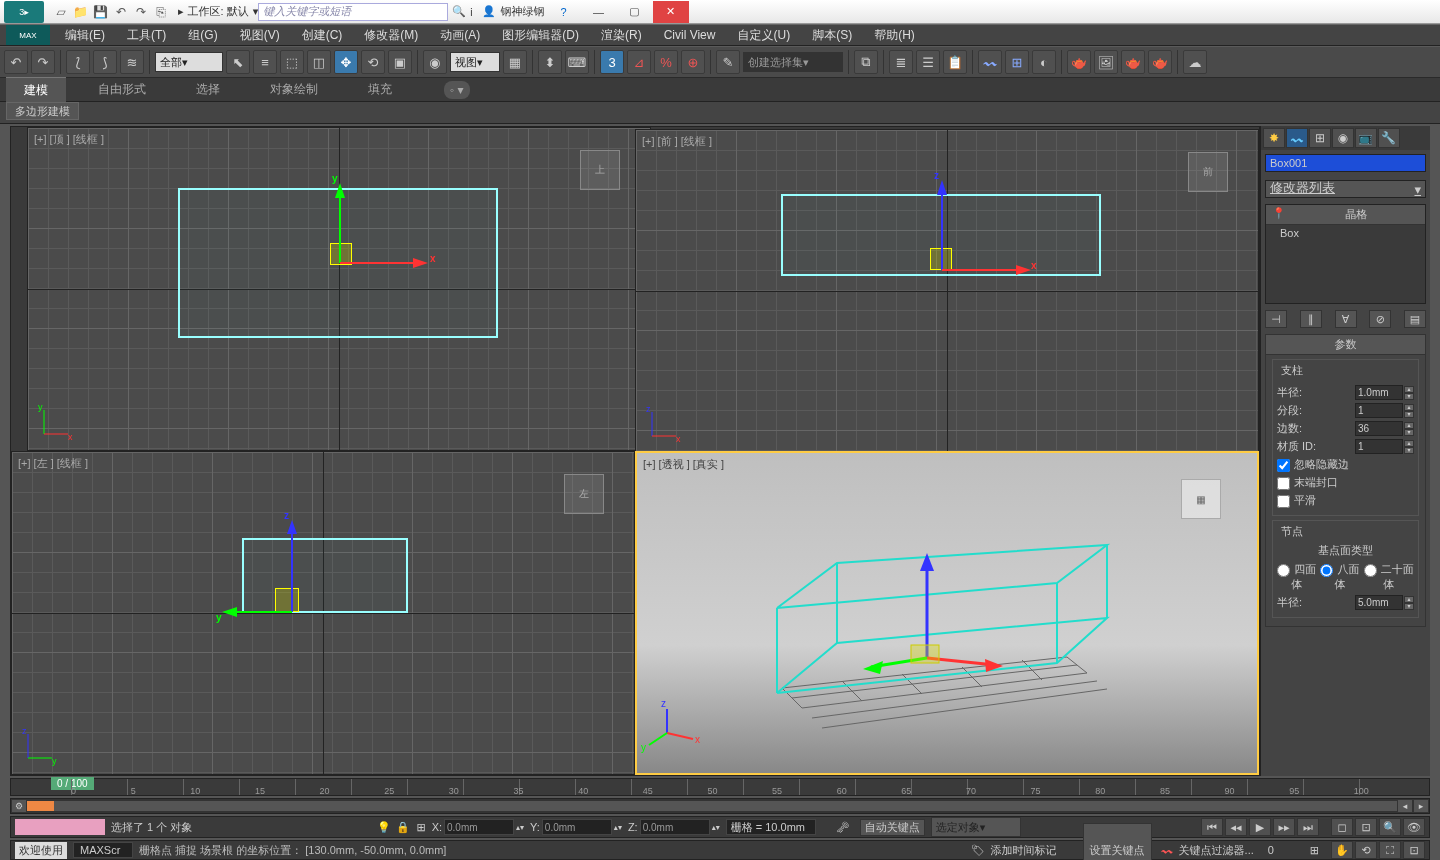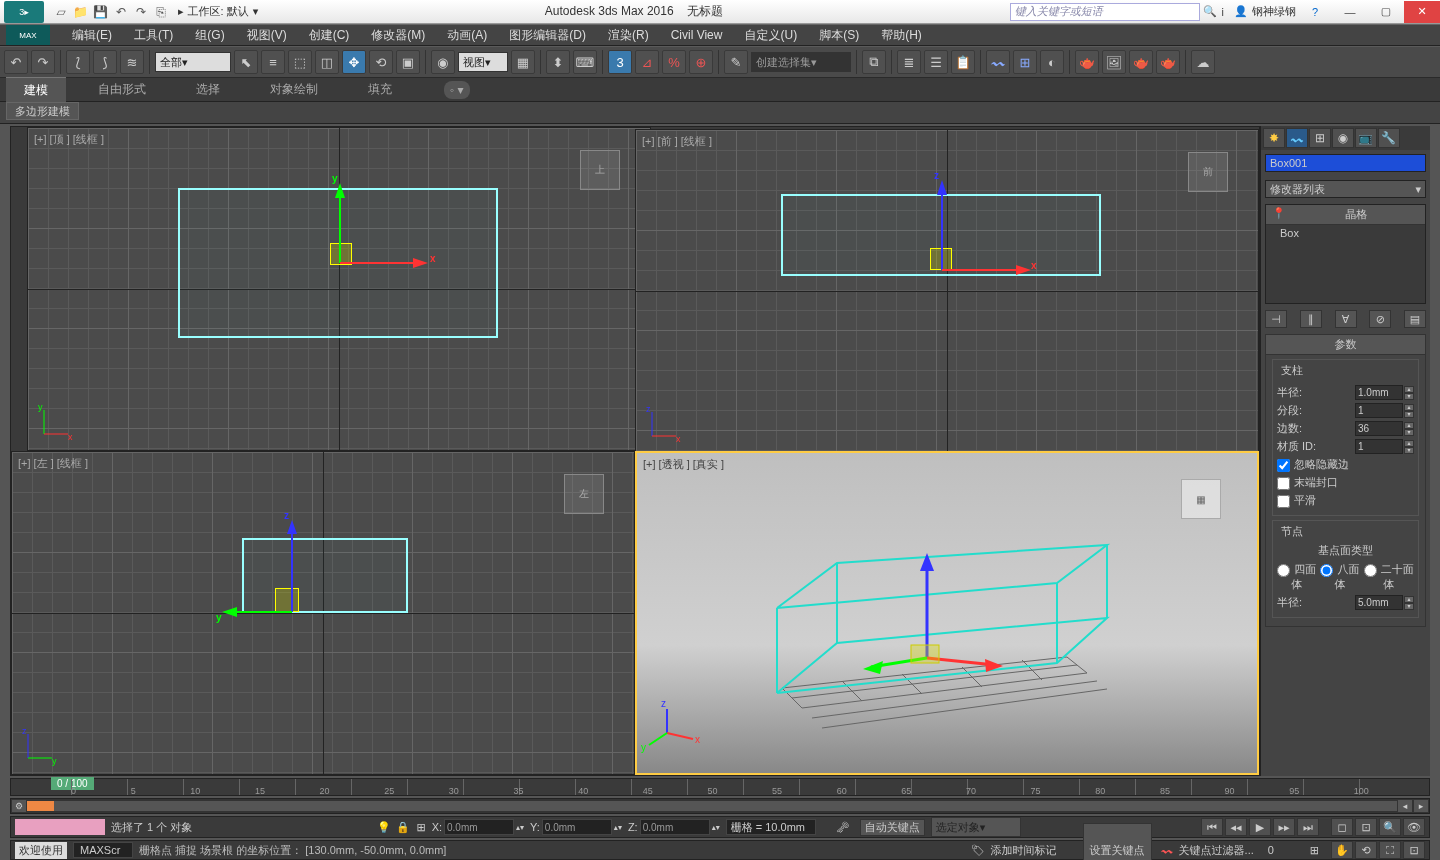--- a/index.html
+++ b/index.html
@@ -11,21 +11,21 @@
 .win-title .qat span { width:18px; height:18px; display:flex; align-items:center; justify-content:center; color:#555; border:1px solid transparent; border-radius:2px; font-size:12px; }
 .win-title .ws { margin-left:8px; font-size:11px; color:#333; display:flex; align-items:center; gap:4px; }
 .win-title .center { flex:1; text-align:center; font-size:12px; color:#333; }
 .win-title .search { width:190px; height:18px; background:#fff; border:1px solid #aad; color:#88a; font-style:italic; padding:0 4px; font-size:11px; display:flex; align-items:center; }
 .win-title .user { margin:0 10px; font-size:11px; color:#333; display:flex; align-items:center; gap:4px; }
 .win-title .winbtns { display:flex; margin-left:8px; }
 .win-title .winbtns span { width:36px; height:22px; display:flex; align-items:center; justify-content:center; font-size:11px; }
 .win-title .winbtns .close { background:#e04343; color:#fff; }
 
 .menubar { height:22px; background:#444; display:flex; align-items:center; padding:0 6px; gap:2px; border-top:1px solid #666; border-bottom:1px solid #222; }
-.menubar .app-logo { width:44px; height:20px; background:#0e5a5a; color:#fff; font-size:8px; display:flex; align-items:center; justify-content:center; margin-right:10px;}
+.menubar .app-logo { width:44px; height:20px; background:#0e5a5a; color:#fff; font-size:8px; display:flex; align-items:center; justify-content:center; margin-right:3px;}
 .menubar span.mi { padding:3px 10px; color:#ddd; font-size:12px; }
 
 .toolbar { height:32px; background:#4a4a4a; border-top:1px solid #5a5a5a; border-bottom:1px solid #2a2a2a; display:flex; align-items:center; padding:0 4px; gap:3px; }
 .tb-btn { width:24px; height:24px; background:#505050; border:1px solid #3a3a3a; display:flex; align-items:center; justify-content:center; color:#ccc; font-size:13px; border-radius:2px; }
 .tb-btn.blue { background:#3a7aad; color:#fff; }
 .tb-input { height:20px; background:#ddd; border:1px solid #333; color:#222; font-size:11px; padding:0 4px; display:flex; align-items:center; }
 .tb-sep { width:1px; height:24px; background:#333; margin:0 2px; }
 
 .ribbon-tabs { height:24px; background:#3a3a3a; display:flex; align-items:center; padding:0 6px; gap:14px; border-bottom:1px solid #222;}
 .ribbon-tabs span { padding:4px 18px; font-size:12px; color:#aaa; }
@@ -51,21 +51,21 @@
 .vp-cube { position:absolute; top:12px; right:20px; width:60px; height:60px; }
 .vp-cube .cube-face { position:absolute; width:40px; height:40px; background:rgba(200,200,200,0.15); border:1px solid #888; top:10px; left:10px; display:flex; align-items:center; justify-content:center; font-size:10px; color:#aaa; }
 .mini-axis { position:absolute; bottom:8px; left:8px; width:40px; height:40px; }
 
 .right-panel { width:170px; background:#444; border-left:1px solid #222; display:flex; flex-direction:column; font-size:11px; }
 .rp-tabs { height:24px; background:#3a3a3a; display:flex; align-items:center; padding:0 2px; gap:1px; }
 .rp-tabs span { width:22px; height:20px; background:#505050; border:1px solid #333; display:flex; align-items:center; justify-content:center; font-size:12px; }
 .rp-tabs span.active { background:#2a5a8a; }
 .rp-field { margin:4px; }
 .rp-input { width:100%; height:18px; background:#1d4ed8; border:1px solid #222; color:#ccc; padding:0 4px; font-size:11px; }
-.rp-select { width:100%; height:18px; background:#555; border:1px solid #222; color:#ccc; padding:0 4px; font-size:11px; display:flex; align-items:center; justify-content:space-between; }
+.rp-select { width:100%; height:18px; background:#555; border:1px solid #222; color:#ccc; padding:0 4px; font-size:13px; display:flex; align-items:flex-end; justify-content:space-between;text-decoration:underline; }
 .rp-list { margin:2px 4px; background:#3a3a3a; border:1px solid #222; height:100px; font-size:11px; }
 .rp-list .hdr { background:#555; padding:2px 6px; display:flex; gap:8px; border-bottom:1px solid #333; }
 .rp-list .item { padding:2px 14px; }
 .rp-mod-btns { display:flex; gap:2px; margin:4px; justify-content:space-between; }
 .rp-mod-btns span { width:22px; height:18px; background:#555; border:1px solid #333; display:flex; align-items:center; justify-content:center; font-size:11px;}
 .rollout { margin:2px 4px; }
 .rollout-hdr { background:#555; text-align:center; padding:2px; border:1px solid #333; font-size:11px; }
 .rollout-body { background:#444; border:1px solid #333; border-top:none; padding:4px 6px; }
 .rb-group { border:1px solid #555; padding:4px; margin-bottom:4px; }
 .rb-group-title { font-size:11px; margin:-10px 0 4px 2px; background:#444; padding:0 2px; display:inline-block; }
@@ -104,21 +104,20 @@
   <div class="logo">3▸</div>
   <div class="qat">
     <span>▱</span>
     <span>📁</span>
     <span>💾</span>
     <span>↶</span>
     <span>↷</span>
     <span>⎘</span>
   </div>
   <div class="ws">▸ <span>工作区: 默认</span> ▾</div>
-  <div class="center"><span>Autodesk 3ds Max 2016</span>&nbsp;&nbsp;&nbsp;&nbsp;<span>无标题</span></div>
   <div class="search">键入关键字或短语</div>
   <span style="margin:0 4px">🔍</span>
   <span>ℹ</span>
   <div class="user">👤 <span>钢神绿钢</span></div>
   <span style="margin:0 6px;color:#06c">?</span>
   <div class="winbtns">
     <span>—</span>
     <span>▢</span>
     <span class="close">✕</span>
   </div>
@@ -142,21 +141,21 @@
 </div>
 
 <div class="toolbar">
   <div class="tb-btn">↶</div>
   <div class="tb-btn">↷</div>
   <div class="tb-sep"></div>
   <div class="tb-btn">⟅</div>
   <div class="tb-btn">⟆</div>
   <div class="tb-btn">≋</div>
   <div class="tb-sep"></div>
-  <div class="tb-input" style="width:76px"><span>全部</span> ▾</div>
+  <div class="tb-input" style="width:68px"><span>全部</span> ▾</div>
   <div class="tb-btn">⬉</div>
   <div class="tb-btn">≡</div>
   <div class="tb-btn">⬚</div>
   <div class="tb-btn">◫</div>
   <div class="tb-btn blue">✥</div>
   <div class="tb-btn">⟲</div>
   <div class="tb-btn">▣</div>
   <div class="tb-sep"></div>
   <div class="tb-btn">◉</div>
   <div class="tb-input" style="width:50px"><span>视图</span> ▾</div>

